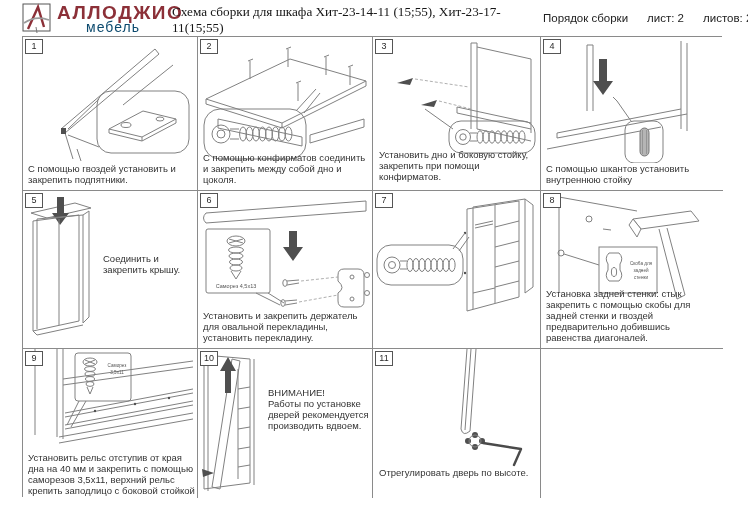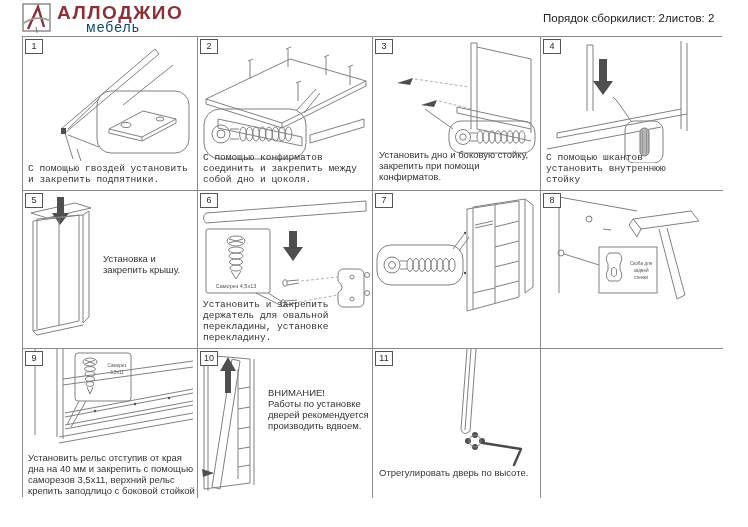--- a/index.html
+++ b/index.html
@@ -6,54 +6,58 @@
   #page{position:relative;width:748px;height:527px;background:#ffffff;overflow:hidden;
         font-family:"Liberation Sans",sans-serif;color:#2b2b2b;}
   
   #logo{position:absolute;left:22px;top:3px;width:30px;height:31px;}
   #brand{position:absolute;left:57px;top:5px;width:112px;text-align:center;}
   #brand .b1{font-size:19px;font-weight:bold;letter-spacing:1.5px;line-height:15px;}
   #brand .b2{font-size:14px;line-height:14px;color:#0c4a6e;letter-spacing:1px;}
   #title{position:absolute;left:172px;top:4px;width:360px;
          font-family:"Liberation Serif",serif;font-size:13.2px;line-height:15.5px;color:#151515;}
   #orderinfo{position:absolute;left:543px;top:12px;font-size:11.5px;color:#222;white-space:nowrap;}
-  #orderinfo span{margin-right:0;}
+  #orderinfo span{margin-right:19px;}
   
   #grid{position:absolute;left:22px;top:36px;width:700px;height:461px;
         display:grid;grid-template-columns:175px 175px 168px 182px;
         grid-template-rows:154px 158px 149px;
         border:1px solid #8a8a8a;box-sizing:border-box;}
   .cell{position:relative;border-right:1px solid #8a8a8a;border-bottom:1px solid #8a8a8a;
         box-sizing:border-box;overflow:hidden;background:#fff;}
   .cell.lastcol{border-right:none;}
   .cell.lastrow{border-bottom:none;}
   .num{position:absolute;left:2px;top:2px;width:16px;height:13px;border:1px solid #555;
        font-size:9px;line-height:13px;text-align:center;background:#fff;z-index:3;}
   .itext{position:absolute;font-size:9.5px;line-height:11px;color:#333;z-index:2;}
-  .btm{left:5px;bottom:5px;font-family:Liberation Mono, monospace;}
+  .btm{left:5px;bottom:5px;}
   svg{position:absolute;left:0;top:0;}
   .ln{stroke:#818181;fill:none;stroke-width:1;}
   .lnd{stroke:#9a9a9a;fill:none;stroke-width:0.8;stroke-dasharray:3 2;}
   .dark{fill:#4f4f4f;stroke:none;}
   .tiny{font-family:"Liberation Sans",sans-serif;fill:#555;}
 </style>
 </head>
 <body>
 
 <div id="page">
 
   <svg id="logo" width="30" height="31" viewBox="0 0 30 31">
     <rect x="1" y="1" width="27" height="27" fill="none" stroke="#555" stroke-width="1"></rect>
     <path d="M6 26 L16 4 L22 24" fill="none" stroke="#8C3038" stroke-width="2.4"></path>
     <path d="M2 20 Q14 12 27 17" fill="none" stroke="#9a9a9a" stroke-width="1.6"></path>
     <path d="M14 24 L15 30" fill="none" stroke="#777" stroke-width="1"></path>
   </svg>
   <div id="brand">
     <div class="b1" style="color: rgb(140, 48, 56);">АЛЛОДЖИО</div>
     <div class="b2">мебель</div>
+  </div>
+  <div id="title">
+    <div>Схема сборки для шкафа Хит-23-14-11 (15;55), Хит-23-17-11(15;55)</div>
+    <div>Хит-24-14-11(15;55), Хит-24-17-11 (15;55)</div>
   </div>
   <div id="orderinfo">
     <span>Порядок сборки</span><span>лист: 2</span><span>листов: 2</span>
   </div>
 
   <div id="grid">
 
     <div class="cell">
       <div class="num">1</div>
       <svg width="173" height="126" viewBox="0 0 173 126">
@@ -162,21 +166,21 @@
       <div class="num">5</div>
       <svg width="175" height="156" viewBox="0 0 175 156">
         <polygon points="8,22 52,12 68,17 24,27" class="ln"></polygon>
         <polygon points="34,6 41,6 41,22 46,22 37,34 29,22 34,22" class="dark"></polygon>
         <path class="ln" d="M10 30 V140 M14 28 V138 M56 24 V130 M60 24 V132"></path>
         <path class="ln" d="M36 28 V134"></path>
         <path class="ln" d="M10 30 L56 24 M14 28 L60 24"></path>
         <path class="ln" d="M10 140 L56 130 M14 144 L60 134 M10 140 L14 144 M60 132 L66 126"></path>
         <path class="ln" d="M66 20 V126 M60 24 L66 20"></path>
       </svg>
-      <div class="itext" style="left:80px;top:62px;width:96px">Установка и закрепить крышу.</div>
+      <div class="itext" style="left:80px;top:62px;width:96px">Соединить и закрепить крышу.</div>
     </div>
 
     <div class="cell">
       <div class="num">6</div>
       <svg width="173" height="126" viewBox="0 0 173 126">
         <path class="ln" d="M8 22 L168 10 M8 32 L168 20 M168 10 L168 20"></path>
         <path class="ln" d="M8 22 Q3 27 8 32"></path>
         <polygon points="91,40 99,40 99,56 105,56 95,70 85,56 91,56" class="dark"></polygon>
         <g class="ln">
           <path d="M146 78 h14 q6 0 6 6 v26 q0 6 -6 6 h-14 q-6 0 -6 -6 v-8 q8 -5 0 -12 v-6 q0 -6 6 -6 z"></path>
@@ -198,21 +202,21 @@
           <path d="M31 48 L45 52 M31 52 L45 48"></path>
           <ellipse cx="38" cy="59" rx="7.5" ry="3"></ellipse>
           <ellipse cx="38" cy="65" rx="7" ry="3"></ellipse>
           <ellipse cx="38" cy="71" rx="6.5" ry="3"></ellipse>
           <ellipse cx="38" cy="77" rx="6" ry="3"></ellipse>
           <path d="M33 80 L38 88 L43 80"></path>
         </g>
         <text x="38" y="97" text-anchor="middle" font-size="5.5" class="tiny">Саморез 4,5х13</text>
         <path class="ln" d="M58 102 L82 114 M70 102 L86 112"></path>
       </svg>
-      <div class="itext btm" style="width:165px">Установить и закрепить держатель для овальной перекладины, установке перекладину.</div>
+      <div class="itext btm" style="width:165px">Установить и закрепить держатель для овальной перекладины, установить перекладину.</div>
     </div>
 
     <div class="cell">
       <div class="num">7</div>
       <svg width="166" height="128" viewBox="0 0 166 128">
         <path class="ln" d="M94 18 V120 M100 16 V118"></path>
         <path class="ln" d="M94 18 L146 10 M100 16 L152 8"></path>
         <path class="ln" d="M146 10 V106 M152 8 V102"></path>
         <path class="ln" d="M152 8 L160 14 V96 L152 102"></path>
         <path class="ln" d="M94 120 L146 106"></path>
@@ -255,20 +259,21 @@
         <path class="ln" d="M23 63 L58 74"></path>
         <rect x="58" y="56" width="58" height="46" class="ln" fill="#fff"></rect>
         <g class="ln">
           <path d="M68 62 h10 q5 5 1 11 v6 q4 6 -1 11 h-10 q-5 -5 -1 -11 v-6 q-4 -6 1 -11 z"></path>
           <ellipse cx="73" cy="81" rx="2.6" ry="4.5"></ellipse>
         </g>
         <text x="100" y="74" text-anchor="middle" font-size="4.6" class="tiny">Скоба для</text>
         <text x="100" y="81" text-anchor="middle" font-size="4.6" class="tiny">задней</text>
         <text x="100" y="88" text-anchor="middle" font-size="4.6" class="tiny">стенки</text>
       </svg>
+      <div class="itext btm" style="width:170px">Установка задней стенки: стык закрепить с помощью скобы для задней стенки и гвоздей предварительно добившись равенства диагоналей.</div>
     </div>
 
     <div class="cell lastrow">
       <div class="num">9</div>
       <svg width="173" height="100" viewBox="0 0 173 100">
         <path class="ln" d="M12 0 V86 M34 0 V88 M40 0 V90"></path>
         <path class="ln" d="M40 30 L170 12 M40 36 L170 18"></path>
         <g class="ln">
           <path d="M42 64 L170 40 M42 68 L170 44 M42 76 L170 52 M42 80 L170 56"></path>
           <path d="M36 88 L170 64 M36 94 L170 70"></path>

